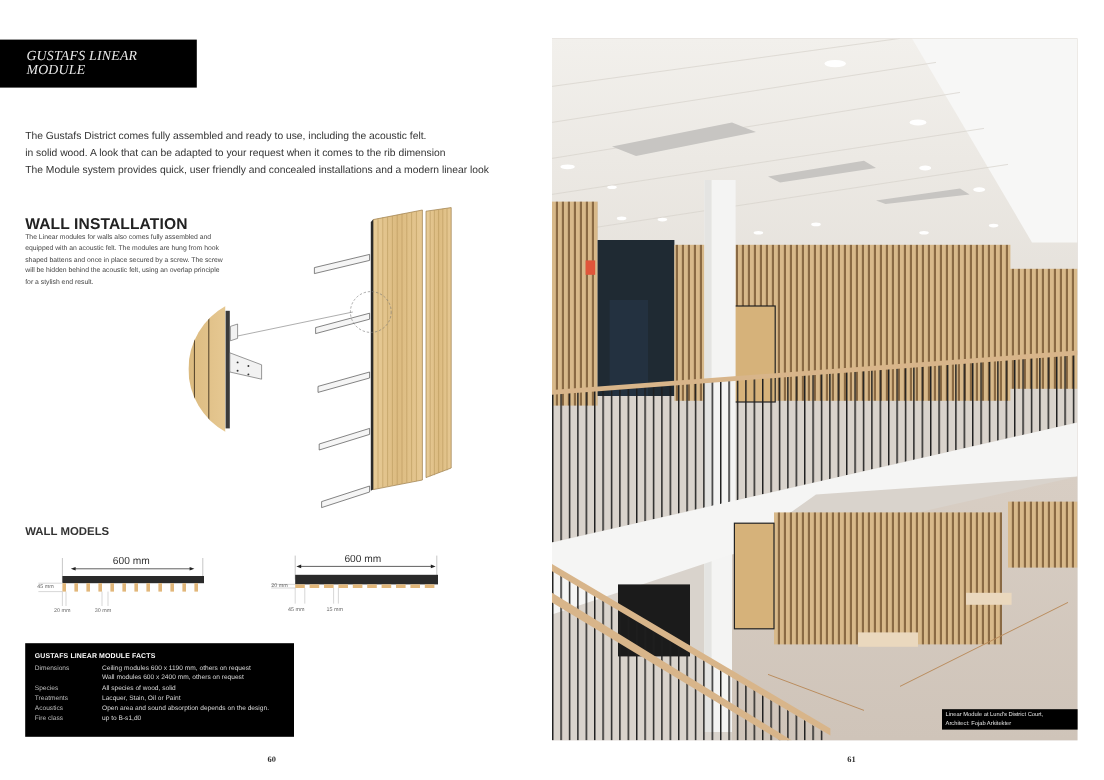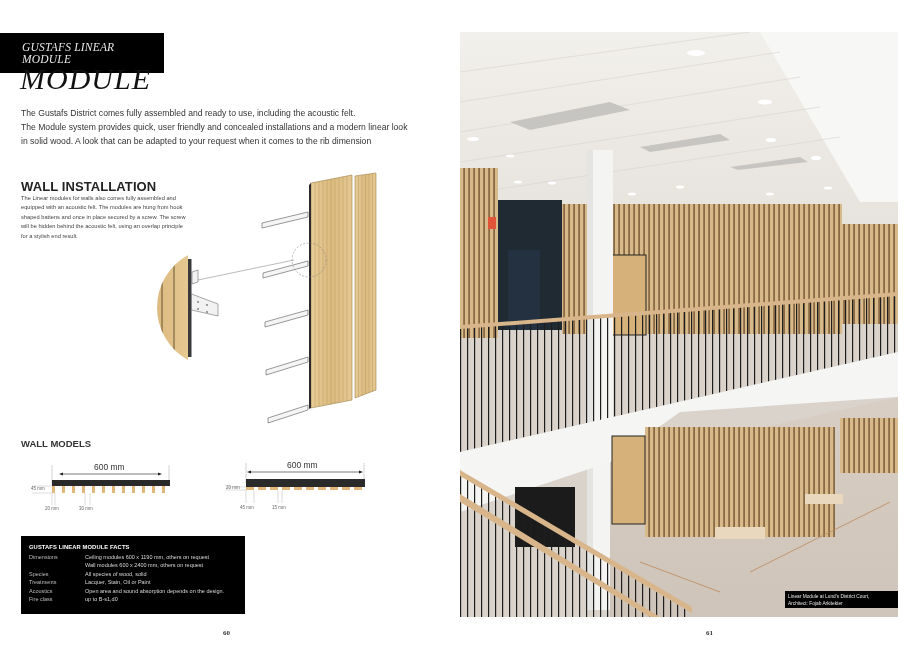--- a/index.html
+++ b/index.html
@@ -71,26 +71,25 @@
   }
 </style>
 </head>
 <body>
 
 <div class="spread">
 
   <div class="title-bar">
     <span>GUSTAFS LINEAR MODULE</span>
   </div>
-  <h1 class="main-heading">MODULE</h1>
 
   <div class="intro">
     <p>The Gustafs District comes fully assembled and ready to use, including the acoustic felt.</p>
+    <p>in solid wood. A look that can be adapted to your request when it comes to the rib dimension</p>
     <p>The Module system provides quick, user friendly and concealed installations and a modern linear look</p>
-    <p>in solid wood. A look that can be adapted to your request when it comes to the rib dimension</p>
   </div>
 
   <h2 class="section-heading">WALL INSTALLATION</h2>
   <div class="install-text">
     <div>The Linear modules for walls also comes fully assembled and</div>
     <div>equipped with an acoustic felt. The modules are hung from hook</div>
     <div>shaped battens and once in place secured by a screw. The screw</div>
     <div>will be hidden behind the acoustic felt, using an overlap principle</div>
     <div>for a stylish end result.</div>
   </div>

